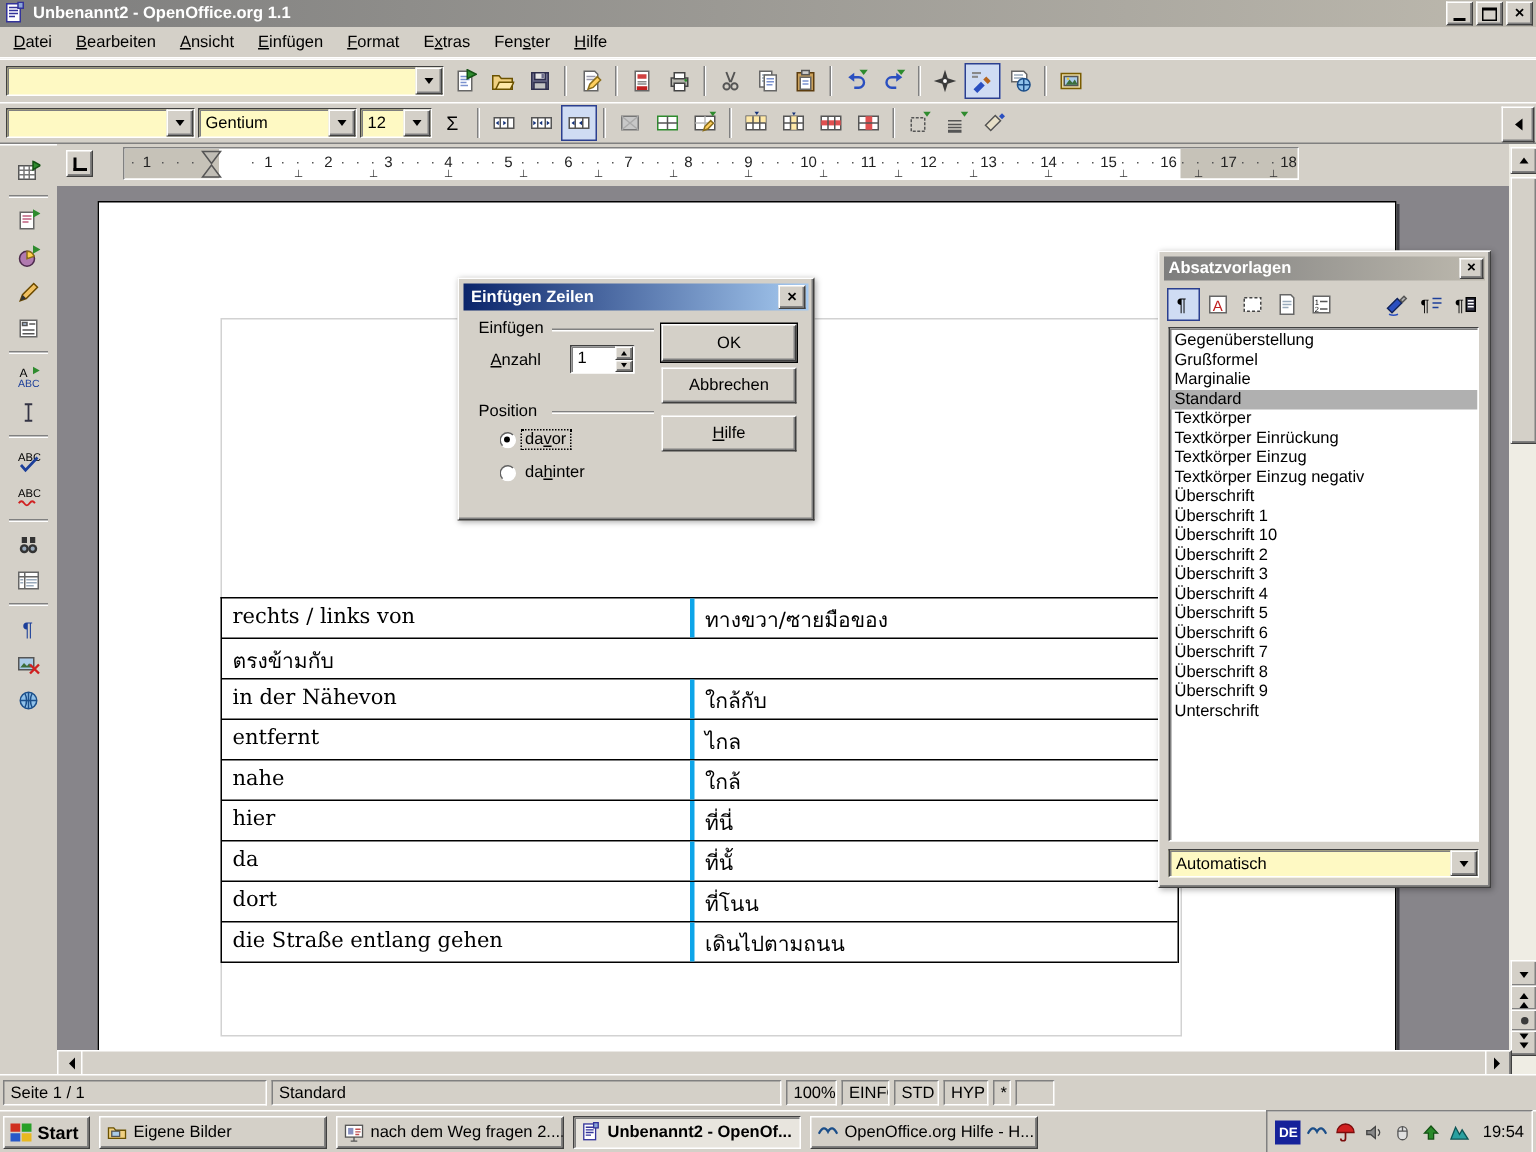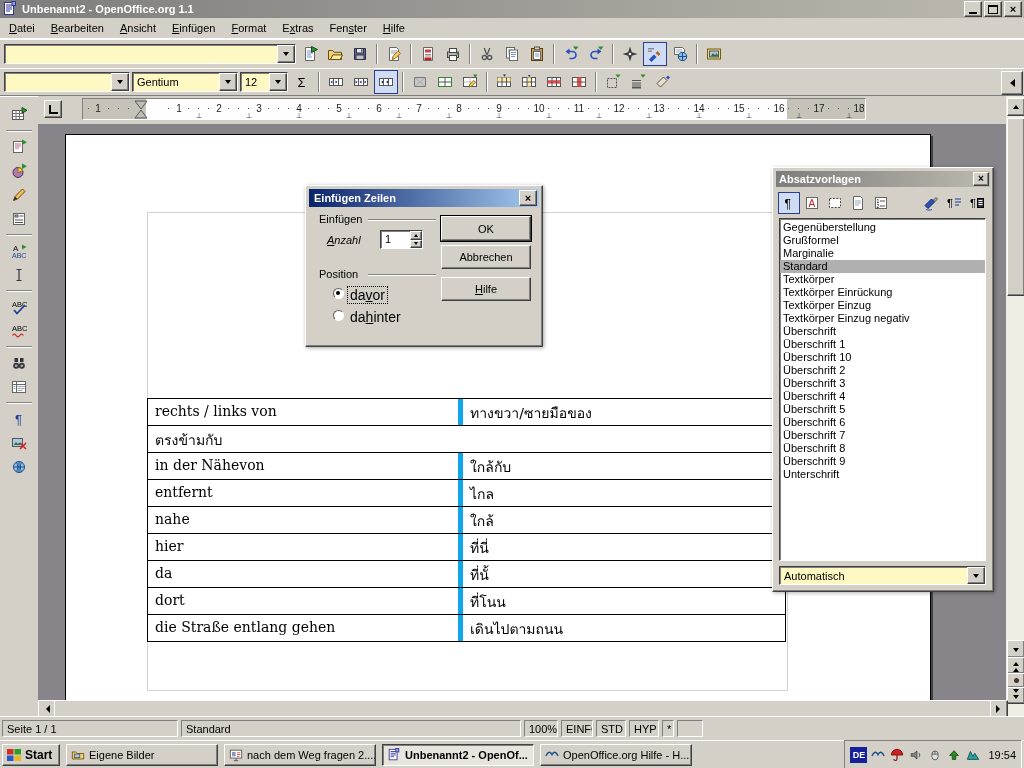--- a/index.html
+++ b/index.html
@@ -71,21 +71,21 @@
   #ruler-margin-marker{position:absolute;left:51px;top:1px;}
 
   
   #docarea{left:38px;top:124px;width:968px;height:576px;background:#87858a;overflow:hidden;}
   #page{position:absolute;left:27px;top:10px;width:864px;height:566px;background:#fff;
         border:1px solid #000;box-shadow:2px 2px 0 #404046;}
   #text-boundary{position:absolute;left:81px;top:77px;width:639px;height:477px;border:1px solid #d2d2d2;}
   #doctable{position:absolute;left:81px;top:263px;width:639px;border:1px solid #000;border-bottom:none;
             box-sizing:border-box;background:#fff;}
   .trow{display:flex;height:26px;border-bottom:1px solid #000;}
-  .tcell-de{width:315px;border-right:5px solid #0ea5e9;box-sizing:border-box;padding:4px 0 0 7px;
+  .tcell-de{width:315px;border-right:3px solid #0ea5e9;box-sizing:border-box;padding:4px 0 0 7px;
             font-family:"DejaVu Serif","Liberation Serif",serif;font-size:14px;white-space:nowrap;overflow:hidden;}
   .tcell-th{flex:1;padding:3px 0 0 7px;font-family:"DejaVu Sans",sans-serif;font-size:14px;
             white-space:nowrap;overflow:hidden;}
 
   
   #vscroll{left:1006px;top:96px;width:18px;height:620px;background:#efede4;}
   #hscroll{left:38px;top:700px;width:968px;height:16px;background:#efede4;}
   .sbtn{position:absolute;display:flex;align-items:center;justify-content:center;}
   .dbl{display:flex;flex-direction:column;align-items:center;gap:0;}
   .mini-tri-u{width:0;height:0;border:3px solid transparent;border-bottom:4px solid #000;}
@@ -127,21 +127,21 @@
   .spin{position:absolute;left:74px;top:44px;width:43px;height:19px;display:flex;box-sizing:border-box;}
   .spin .sval{flex:1;font-size:11px;padding:2px 0 0 4px;}
   .spin-btns{width:12px;display:flex;flex-direction:column;}
   .spin-b{flex:1;display:flex;align-items:center;justify-content:center;}
   .spin-b i{width:0;height:0;border:2.5px solid transparent;}
   .spin-b .su{border-bottom:3.5px solid #000;margin-bottom:1px;}
   .spin-b .sd{border-top:3.5px solid #000;margin-top:1px;}
   .radio{position:absolute;width:11px;height:11px;border-radius:50%;background:#fff;border:1px solid;
          border-color:#606060 #fff #fff #606060;box-sizing:border-box;}
   .radio.checked::after{content:"";display:block;width:4px;height:4px;border-radius:50%;background:#000;margin:2px 0 0 2px;}
-  .rlabel{position:absolute;font-size:14px;padding:0 2px;}
+  .rlabel{position:absolute;font-size:11px;padding:0 2px;}
   .rlabel.focused{outline:1px dotted #000;}
 
   
   #stylist{left:772px;top:167px;width:220px;height:423px;background:#d4d0c8;border:1px solid;
            border-color:#fff #404040 #404040 #fff;box-shadow:inset -1px -1px 0 #808080,1px 1px 4px rgba(0,0,0,.3);z-index:40;}
   .sty-title{position:absolute;left:3px;top:3px;right:3px;height:16px;
              background:linear-gradient(90deg,#7d7d7d,#bdb9ae);display:flex;align-items:center;}
   .sty-title .dt{color:#fff;font-weight:bold;font-size:11px;flex:1;padding-left:3px;}
   .sty-close{width:14px;height:12px;margin-right:1px;display:flex;align-items:center;justify-content:center;
              font-size:10px;font-weight:bold;line-height:1;}
@@ -722,21 +722,21 @@
     </div>
 </div>
 
 <div class="abs" id="dialog">
   <div class="dlg-title">
     <span class="dt">Einfügen Zeilen</span>
     <span class="winbtn raised" style="height:14px;">×</span>
   </div>
   <span class="glabel" style="left:13px;top:27px;">Einfügen</span>
   <div class="gline" style="left:62px;top:33px;width:68px;"></div>
-  <span class="glabel" style="left:21px;top:48px;font-style:italic;" id="lbl-anzahl"><u>A</u>nzahl</span>
+  <span class="glabel" style="left:21px;top:48px;" id="lbl-anzahl"><u>A</u>nzahl</span>
   <div class="spin sunk2">
     <span class="sval">1</span>
     <span class="spin-btns">
       <span class="spin-b raised">
           <i class="su"></i>
         </span>
       <span class="spin-b raised">
           <i class="sd"></i>
         </span>
     </span>

